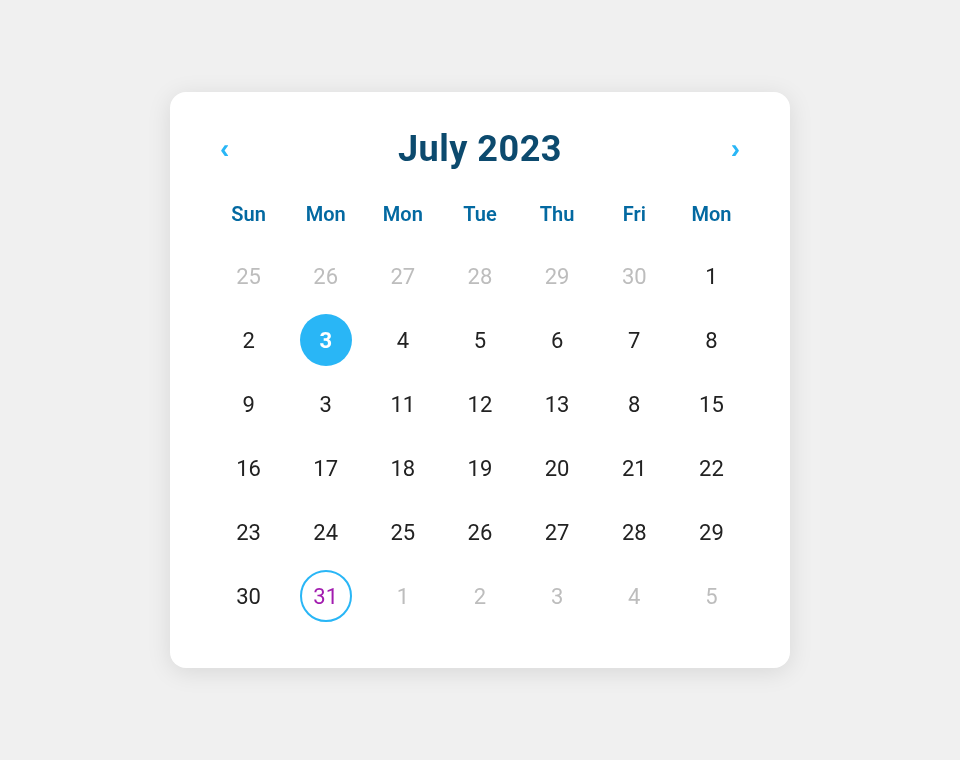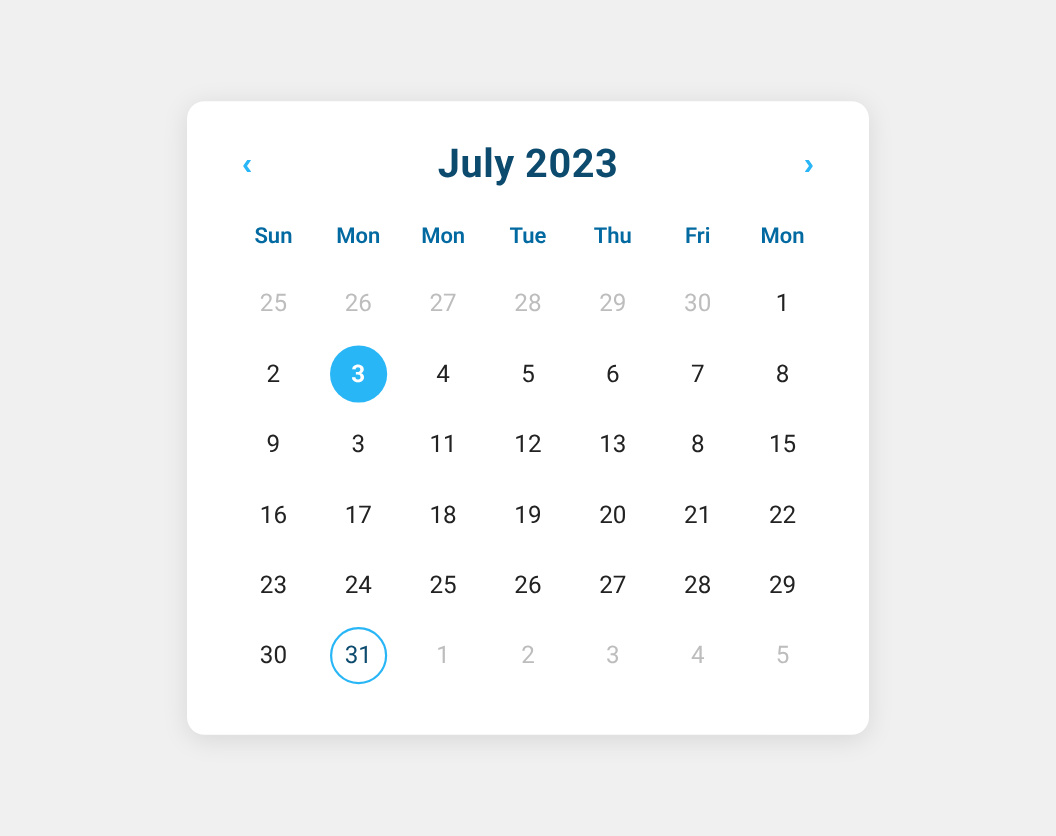--- a/index.html
+++ b/index.html
@@ -87,21 +87,21 @@
     }
 
     .day-cell.selected {
       background: #29b6f6;
       color: #fff;
       font-weight: 700;
     }
 
     .day-cell.today-outline {
       border: 2.5px solid #29b6f6;
-      color: #0c4a6e;
+      color: #a21caf;
       background: none;
     }
   </style>
 </head>
 <body>
 
 <div class="calendar-card">
   <div class="calendar-header">
     <button class="nav-btn">‹</button>
     <span class="month-title">July 2023</span>

